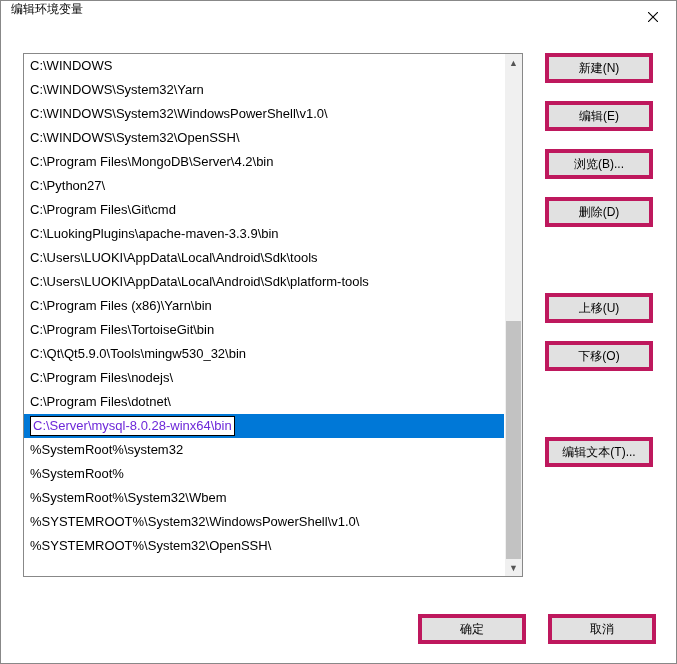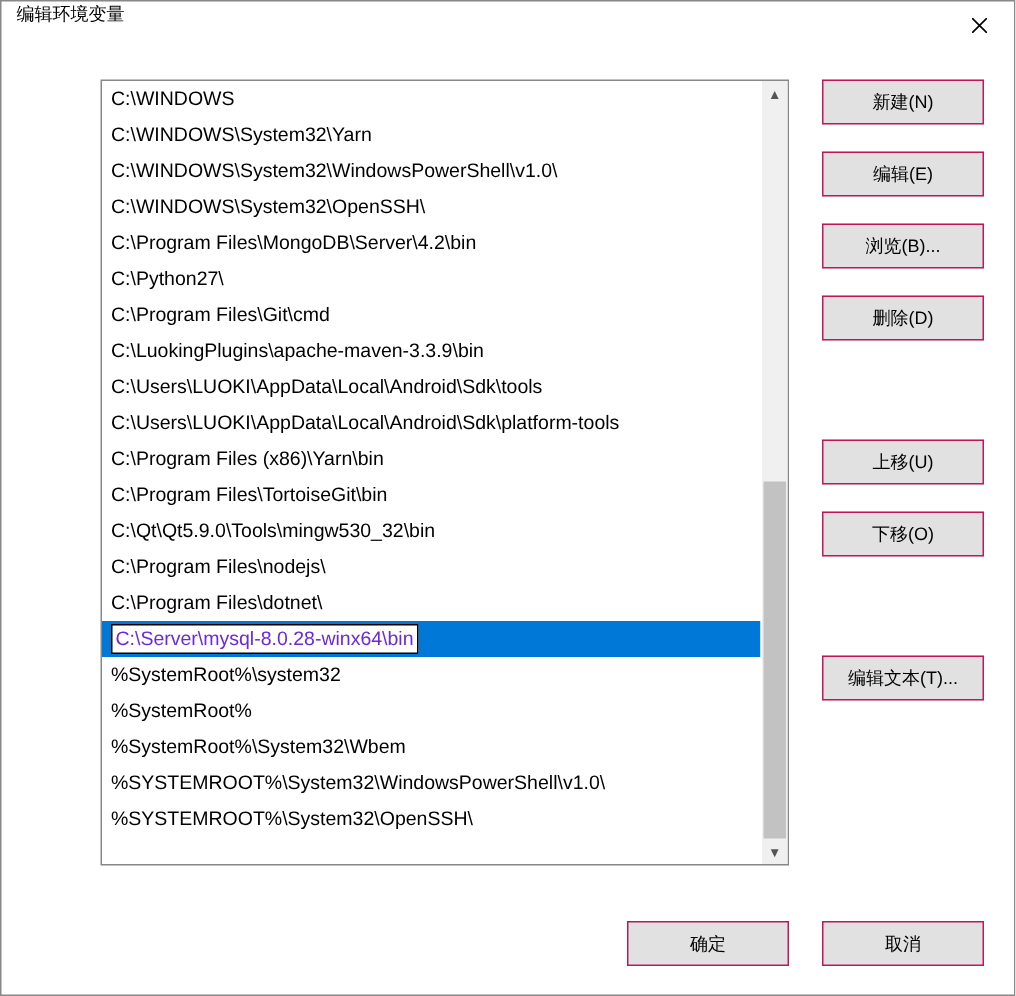--- a/index.html
+++ b/index.html
@@ -4,31 +4,31 @@
 <style>
   * { box-sizing: border-box; }
   html, body { margin:0; padding:0; width:677px; height:664px; background:#fff; font-family:"Microsoft YaHei","Segoe UI",Tahoma,sans-serif; font-size:12px; color:#000; }
   .window { width:677px; height:664px; border:1px solid #888; display:flex; flex-direction:column; background:#fff; }
   .titlebar { height:32px; display:flex; align-items:flex-start; justify-content:space-between; padding:0 0 0 10px; }
   .titlebar .title { font-size:12px; }
   .close-btn { width:46px; height:32px; display:flex; align-items:center; justify-content:center; }
   .close-btn svg { width:10px; height:10px; }
   .body { flex:1; display:flex; flex-direction:column; }
   .main { flex:1; display:flex; padding:20px 20px 0 22px; gap:22px; }
-  .list-wrap { width:500px; height:524px; border:1px solid #888; position:relative; background:#fff;margin-left:44px; }
+  .list-wrap { width:500px; height:524px; border:1px solid #888; position:relative; background:#fff; }
   .list-inner { position:absolute; top:0; left:0; right:18px; bottom:0; overflow:hidden; }
   .scrollbar { position:absolute; top:0; right:0; width:17px; bottom:0; background:#f0f0f0; display:flex; flex-direction:column; align-items:center; }
   .sb-arrow { width:17px; height:17px; display:flex; align-items:center; justify-content:center; color:#555; font-size:9px; }
   .sb-track { flex:1; width:17px; position:relative; }
   .sb-thumb { position:absolute; left:1px; right:1px; top:250px; height:238px; background:#c2c2c2; }
   .item { height:24px; line-height:24px; padding:0 6px; font-size:13px; font-family:"Segoe UI",Tahoma,sans-serif; white-space:nowrap; overflow:hidden; }
   .item.selected { background:#0078d7; color:#fff; position:relative; }
   .item.selected .edit-field { display:inline-block; background:#fff; color:#6d28d9; border:1px solid #000; height:20px; line-height:18px; padding:0 2px; margin-top:1px; font-size:13px; font-family:"Segoe UI",Tahoma,sans-serif; min-width:10px; }
   .btn-col { display:flex; flex-direction:column; }
-  .btn { width:108px; height:30px; border:1px solid #be185d; background:#e1e1e1; font-size:12px; font-family:"Microsoft YaHei","Segoe UI",sans-serif; display:flex; align-items:center; justify-content:center; cursor:default;text-align:center; }
+  .btn { width:108px; height:30px; border:4px solid #be185d; background:#e1e1e1; font-size:12px; font-family:"Microsoft YaHei","Segoe UI",sans-serif; display:flex; align-items:center; justify-content:center; cursor:default;text-align:center; }
   .btn-gap-sm { height:18px; }
   .btn-gap-lg { height:66px; }
   .footer { height:68px; display:flex; align-items:center; justify-content:flex-end; gap:22px; padding:0 20px 0 0; }
 </style>
 </head>
 <body>
 
 <div class="window">
   <div class="titlebar">
     <div class="title">编辑环境变量</div>

